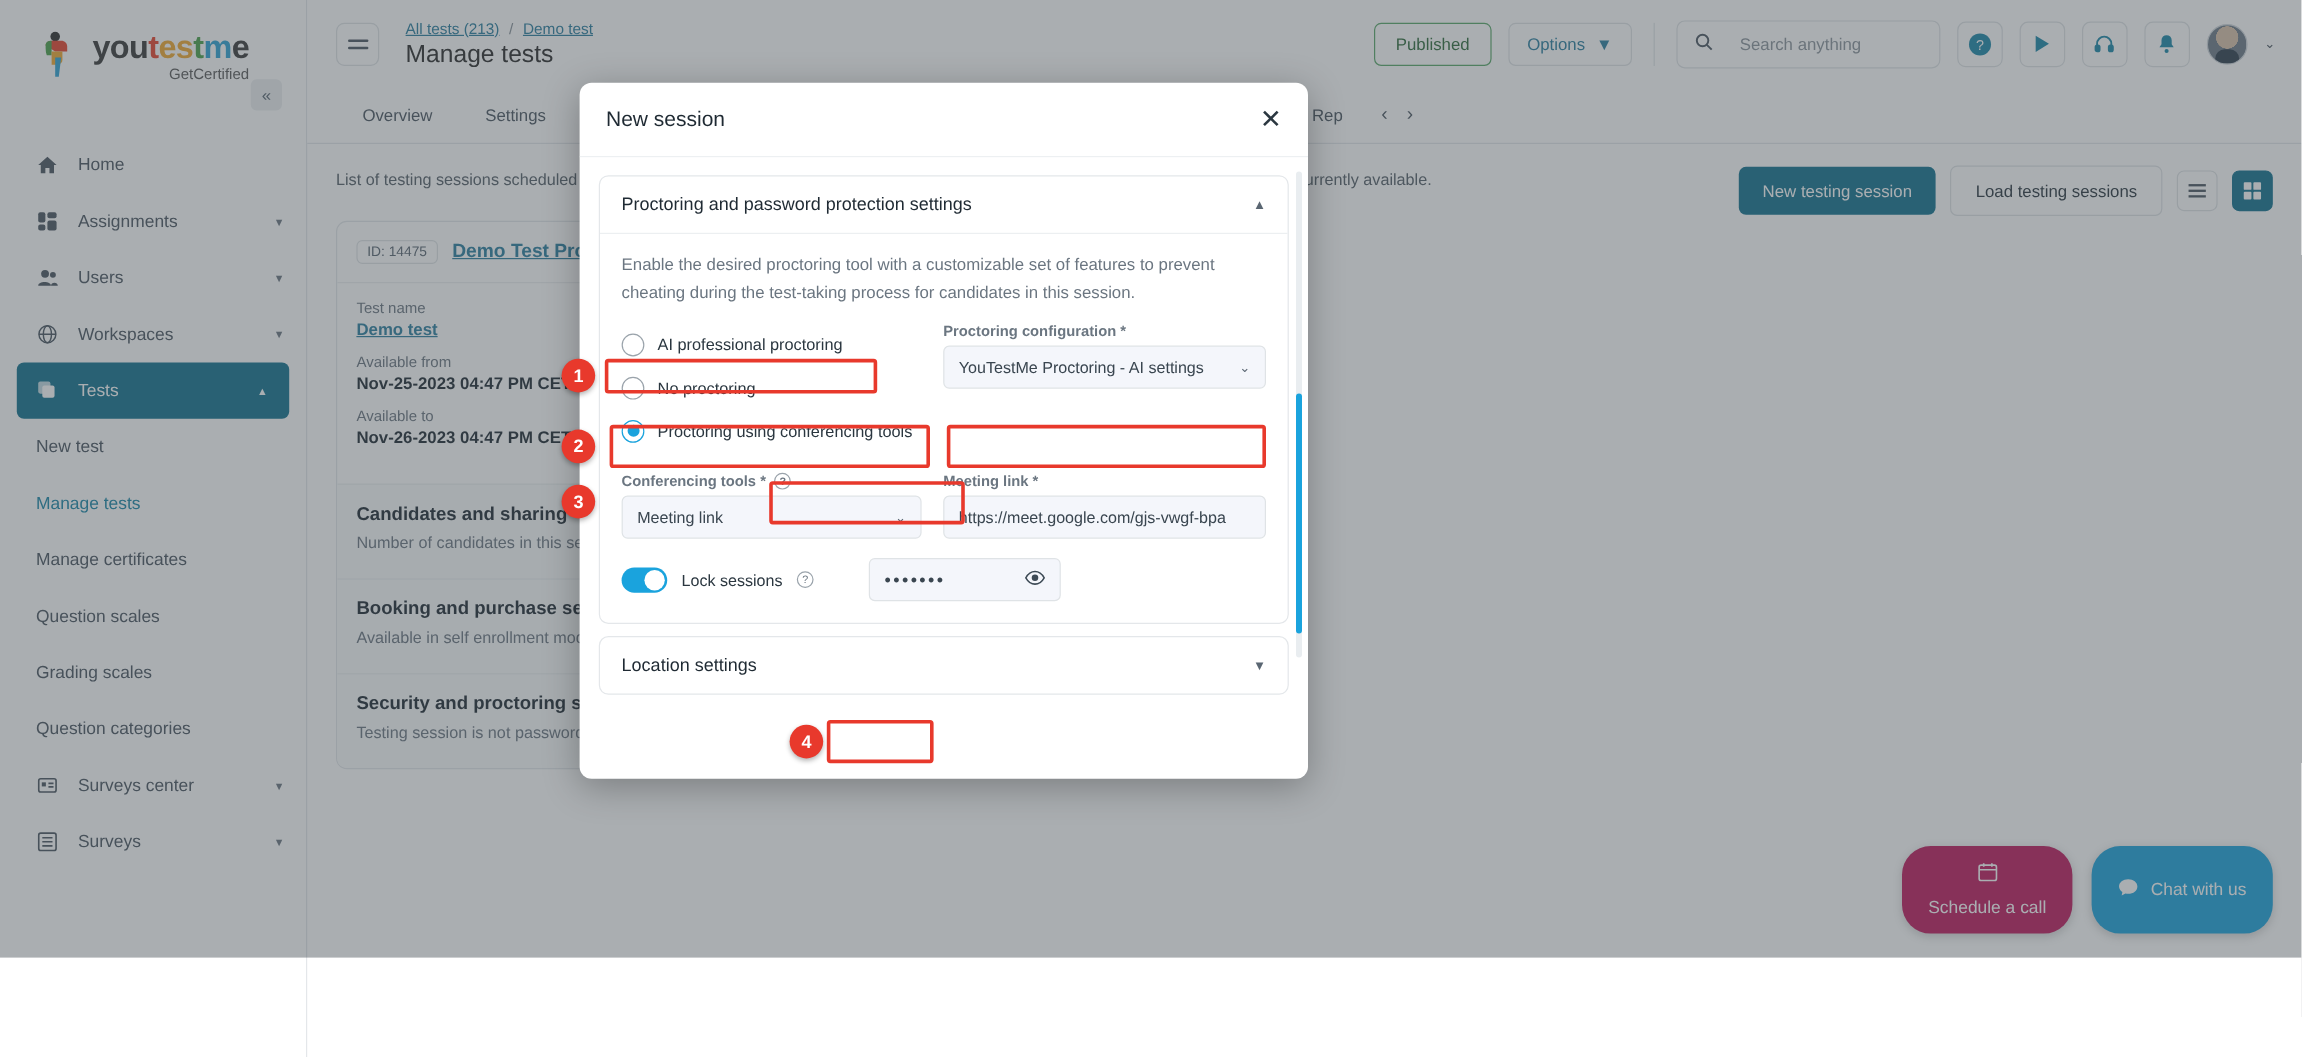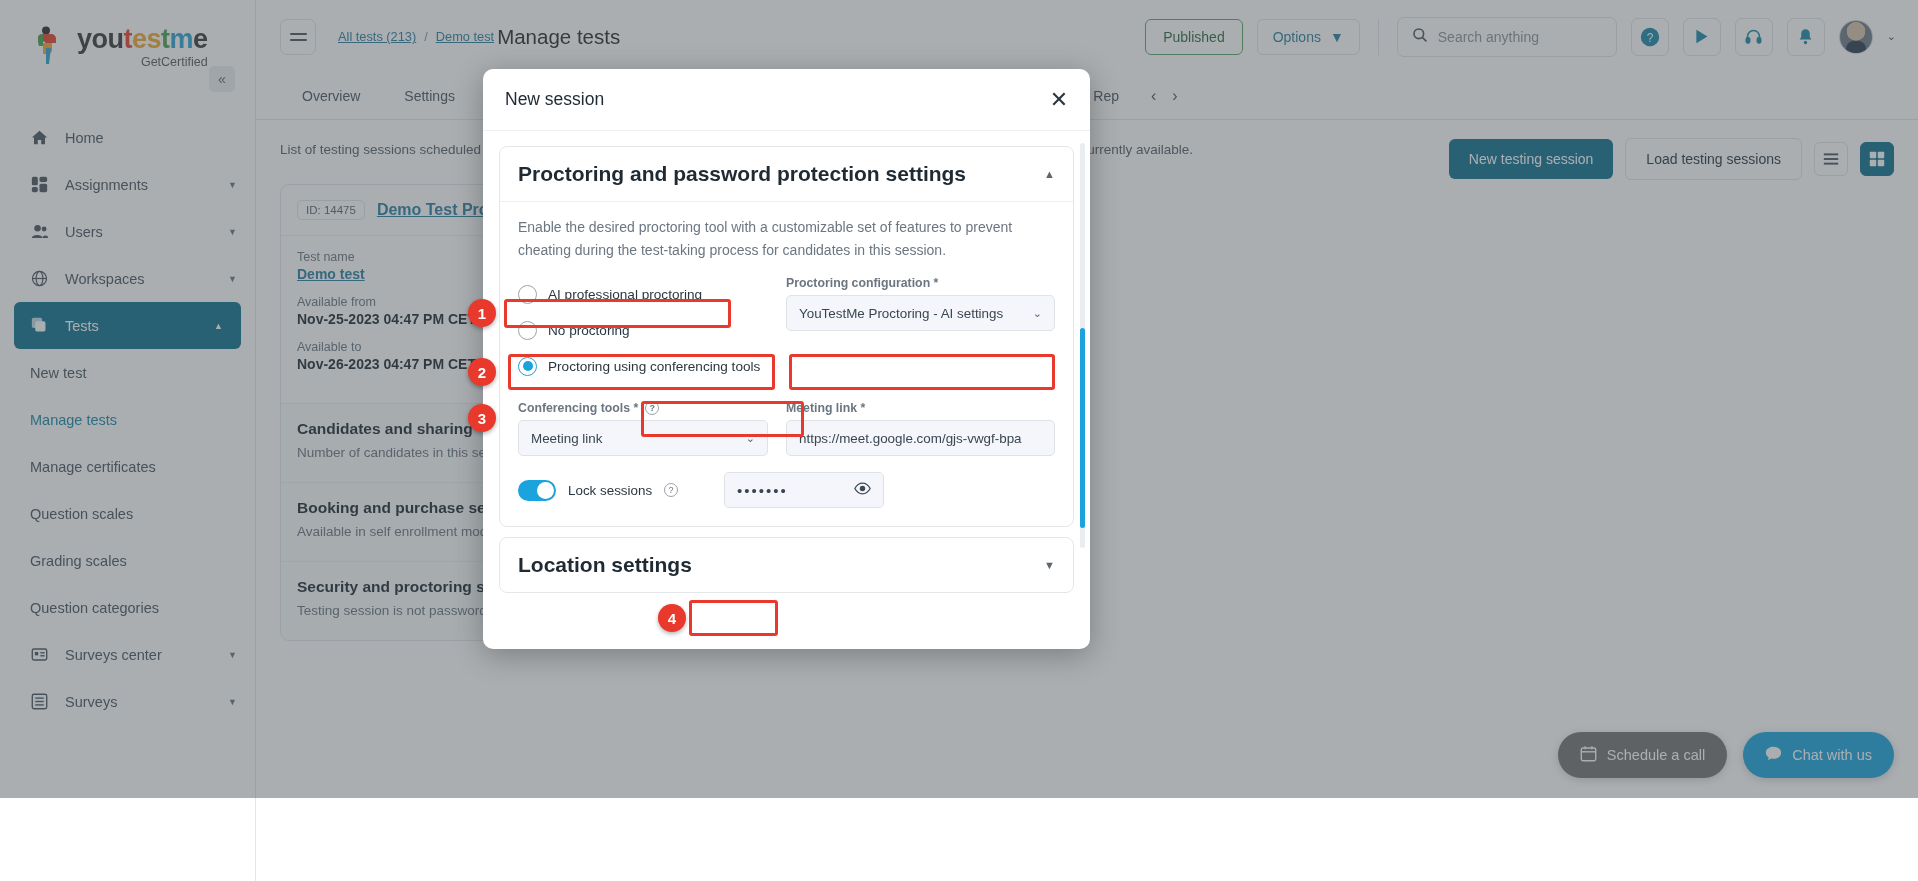--- a/index.html
+++ b/index.html
@@ -69,40 +69,40 @@
     padding: 0 22px 0 24px; gap: 14px; background: #fff;
   }
   .ham {
     width: 36px; height: 36px; border: 1px solid #dfe3e6; border-radius: 7px;
     display: flex; flex-direction: column; align-items: center; justify-content: center;
     gap: 4px; cursor: pointer; flex: 0 0 36px;
   }
   .ham i { display: block; background: #4a5560; height: 2px; border-radius: 2px; }
   .ham i:nth-child(1) { width: 17px; }
   .ham i:nth-child(2) { width: 17px; }
-  .crumbs { display: flex; flex-direction: row; gap: 3px; margin-left: 8px; }
+  .crumbs { display: flex; flex-direction: column; gap: 3px; margin-left: 8px; }
   .crumb-line { display: flex; align-items: center; gap: 8px; font-size: 12.8px; }
   .crumb-line a { color: #2c7fa0; text-decoration: underline; cursor: pointer; }
   .crumb-sep { color: #8b949c; }
   .page-title { font-size: 20.5px; color: #2b2b2b; font-weight: normal; }
   .spacer { flex: 1; }
 
   .pill-published {
     border: 1px solid #5aa86a; color: #2f6b3c; background: #fff;
     border-radius: 6px; padding: 9px 17px; font-size: 14px; cursor: pointer;
   }
   .pill-options {
     border: 1px solid #dfe3e6; color: #2c7fa0; background: #fff;
     border-radius: 6px; padding: 9px 15px; font-size: 14px; cursor: pointer;
     display: flex; align-items: center; gap: 9px;
   }
   .vdiv { width: 1px; height: 36px; background: #e2e6e9; margin: 0 4px; }
   .search-box {
     width: 220px; height: 40px; border: 1px solid #dfe3e6; border-radius: 7px;
-    display: flex; align-items: center; gap: 10px; padding: 0 14px;
+    display: flex; align-items: center; gap: 22px; padding: 0 14px;
     color: #8b949c; font-size: 14px; cursor: text;
   }
   .icon-btn {
     width: 38px; height: 38px; border: 1px solid #dfe3e6; border-radius: 7px;
     display: flex; align-items: center; justify-content: center; cursor: pointer;
     color: #1b87a8;
   }
   .avatar {
     width: 34px; height: 34px; border-radius: 50%; overflow: hidden;
     background: radial-gradient(circle at 50% 32%, #d9c0a8 0 34%, transparent 35%),
@@ -179,21 +179,21 @@
   }
   .view-btn.sel { background: #11718f; color: #fff; border-color: #11718f; }
 
   
   .fab-row { position: absolute; right: 24px; bottom: 20px; display: flex; gap: 16px; }
   .fab {
     display: flex; align-items: center; gap: 10px; border-radius: 24px;
     padding: 13px 22px; color: #fff; font-size: 14.5px; cursor: pointer;
     box-shadow: 0 2px 8px rgba(0,0,0,.18);
   }
-  .fab.schedule { background: #737373; }
+  .fab.schedule { background: #be185d; flex-direction: column; }
   .fab.chat { background: #1aa3dd; }
 
   
   .dim { position: absolute; inset: 0; background: rgba(70,78,86,.46); }
 
   
   .modal {
     position: absolute; left: 483px; top: 69px; width: 607px; height: 580px;
     background: #fff; border-radius: 10px; box-shadow: 0 6px 30px rgba(0,0,0,.28);
     display: flex; flex-direction: column; overflow: hidden;
@@ -219,21 +219,21 @@
     position: absolute; left: 0; top: 185px; width: 5px; height: 200px;
     background: #1aa3dd; border-radius: 3px; display: block;
   }
   .panel {
     border: 1px solid #e4e7ea; border-radius: 8px; background: #fff;
     margin-bottom: 10px;
   }
   .panel-head {
     display: flex; align-items: center; padding: 15px 18px; cursor: pointer;
   }
-  .panel-head h3 { font-size: 21px; font-weight: bold; color: #1f2a33; flex: 1; }
+  .panel-head h3 { font-size: 15px; font-weight: normal; color: #1f2a33; flex: 1; }
   .panel-caret { color: #5a6672; font-size: 11px; }
   .panel-body { padding: 0 18px 18px 18px; border-top: 1px solid #eceff1; margin-top: 0; }
   .panel-desc {
     font-size: 14px; color: #6b7681; line-height: 1.65; padding-top: 14px;
     max-width: 520px;
   }
   .row2 { display: flex; gap: 0; margin-top: 14px; }
   .col-l { width: 268px; flex: 0 0 268px; }
   .col-r { flex: 1; }
 

